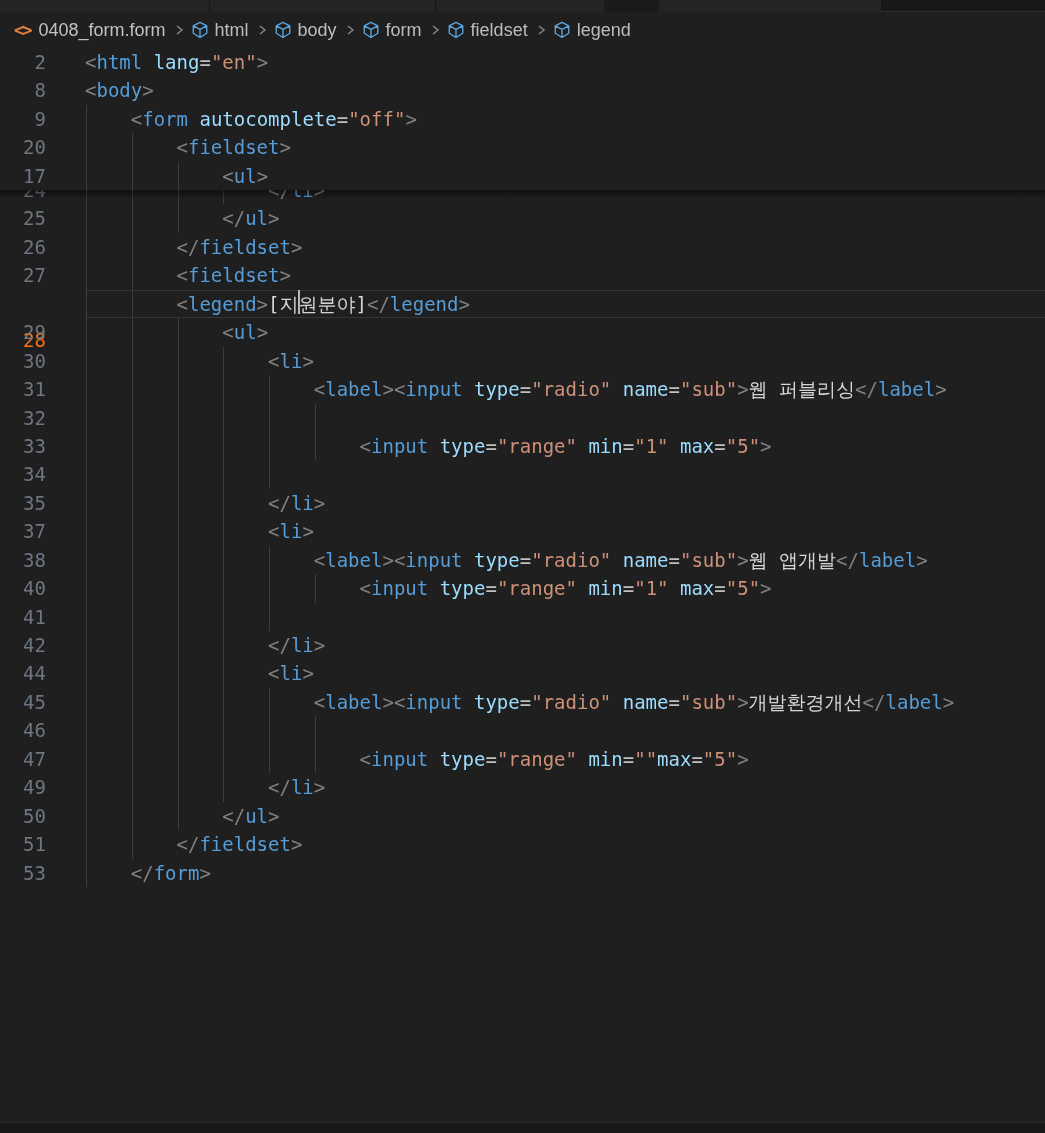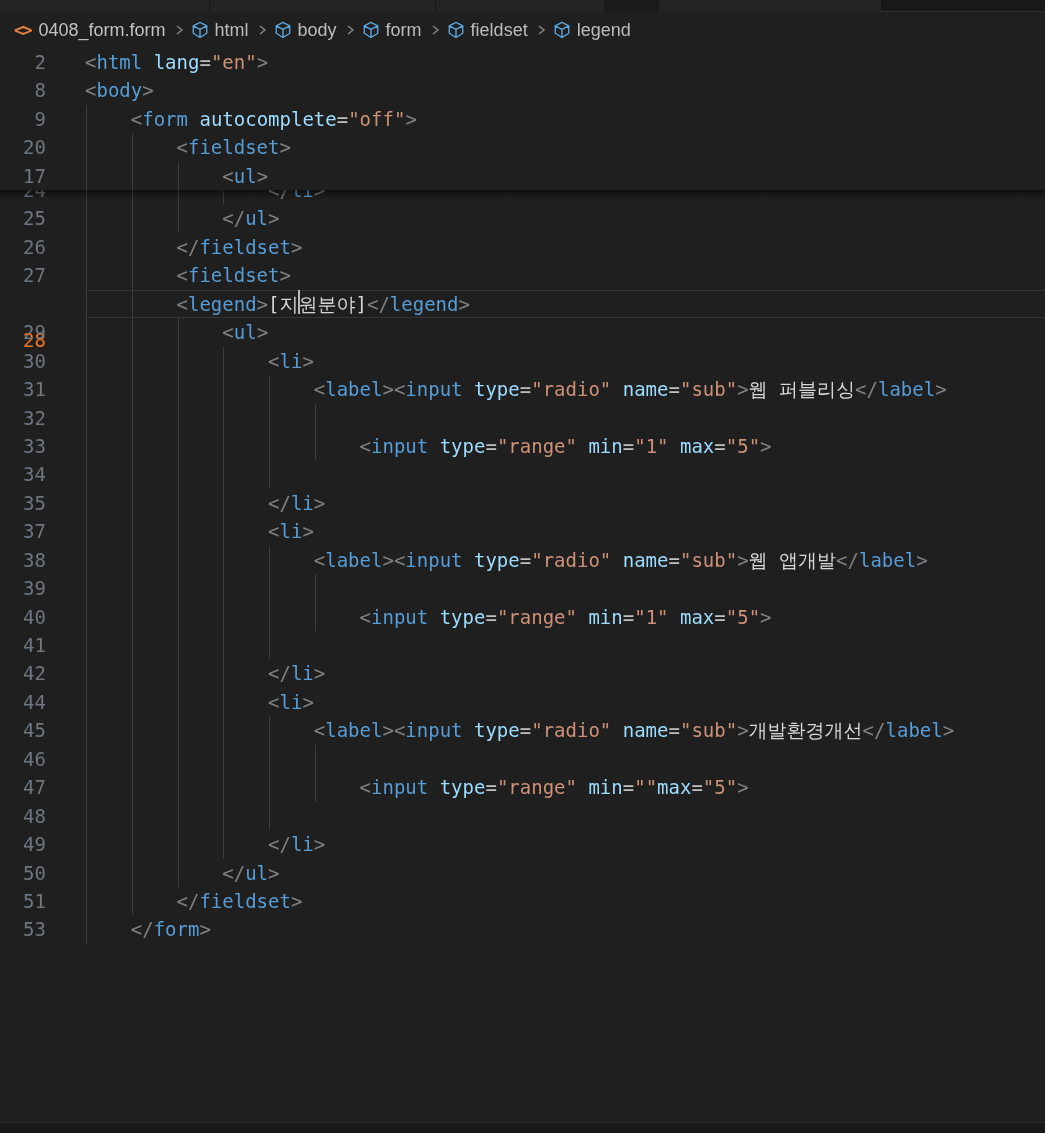--- a/index.html
+++ b/index.html
@@ -247,30 +247,20 @@
       <span class="num">38</span>
       <span class="code"><span class="t-sp">                    </span><span class="t-pb">&lt;</span><span class="t-tag">label</span><span class="t-pb">&gt;&lt;</span><span class="t-tag">input</span><span class="t-sp"> </span><span class="t-attr">type</span><span class="t-eq">=</span><span class="t-str">"radio"</span><span class="t-sp"> </span><span class="t-attr">name</span><span class="t-eq">=</span><span class="t-str">"sub"</span><span class="t-pb">&gt;</span><span class="t-txt">웹 앱개발</span><span class="t-pb">&lt;/</span><span class="t-tag">label</span><span class="t-pb">&gt;</span></span>
     </div>
     <div class="row">
       <span class="guide" style="left: 86px;"></span>
       <span class="guide" style="left: 131.75px;"></span>
       <span class="guide" style="left: 177.5px;"></span>
       <span class="guide" style="left: 223.25px;"></span>
       <span class="guide" style="left: 269px;"></span>
       <span class="guide" style="left: 314.75px;"></span>
-      <span class="num">39</span>
-      <span class="code"></span>
-    </div>
-    <div class="row">
-      <span class="guide" style="left: 86px;"></span>
-      <span class="guide" style="left: 131.75px;"></span>
-      <span class="guide" style="left: 177.5px;"></span>
-      <span class="guide" style="left: 223.25px;"></span>
-      <span class="guide" style="left: 269px;"></span>
-      <span class="guide" style="left: 314.75px;"></span>
       <span class="num">40</span>
       <span class="code"><span class="t-sp">                        </span><span class="t-pb">&lt;</span><span class="t-tag">input</span><span class="t-sp"> </span><span class="t-attr">type</span><span class="t-eq">=</span><span class="t-str">"range"</span><span class="t-sp"> </span><span class="t-attr">min</span><span class="t-eq">=</span><span class="t-str">"1"</span><span class="t-sp"> </span><span class="t-attr">max</span><span class="t-eq">=</span><span class="t-str">"5"</span><span class="t-pb">&gt;</span></span>
     </div>
     <div class="row">
       <span class="guide" style="left: 86px;"></span>
       <span class="guide" style="left: 131.75px;"></span>
       <span class="guide" style="left: 177.5px;"></span>
       <span class="guide" style="left: 223.25px;"></span>
       <span class="guide" style="left: 269px;"></span>
       <span class="num">41</span>
@@ -319,29 +309,20 @@
       <span class="guide" style="left: 269px;"></span>
       <span class="guide" style="left: 314.75px;"></span>
       <span class="num">47</span>
       <span class="code"><span class="t-sp">                        </span><span class="t-pb">&lt;</span><span class="t-tag">input</span><span class="t-sp"> </span><span class="t-attr">type</span><span class="t-eq">=</span><span class="t-str">"range"</span><span class="t-sp"> </span><span class="t-attr">min</span><span class="t-eq">=</span><span class="t-str">""</span><span class="t-attr">max</span><span class="t-eq">=</span><span class="t-str">"5"</span><span class="t-pb">&gt;</span></span>
     </div>
     <div class="row">
       <span class="guide" style="left: 86px;"></span>
       <span class="guide" style="left: 131.75px;"></span>
       <span class="guide" style="left: 177.5px;"></span>
       <span class="guide" style="left: 223.25px;"></span>
-      <span class="guide" style="left: 269px;"></span>
-      <span class="num">48</span>
-      <span class="code"></span>
-    </div>
-    <div class="row">
-      <span class="guide" style="left: 86px;"></span>
-      <span class="guide" style="left: 131.75px;"></span>
-      <span class="guide" style="left: 177.5px;"></span>
-      <span class="guide" style="left: 223.25px;"></span>
       <span class="num">49</span>
       <span class="code"><span class="t-sp">                </span><span class="t-pb">&lt;/</span><span class="t-tag">li</span><span class="t-pb">&gt;</span></span>
     </div>
     <div class="row">
       <span class="guide" style="left: 86px;"></span>
       <span class="guide" style="left: 131.75px;"></span>
       <span class="guide" style="left: 177.5px;"></span>
       <span class="num">50</span>
       <span class="code"><span class="t-sp">            </span><span class="t-pb">&lt;/</span><span class="t-tag">ul</span><span class="t-pb">&gt;</span></span>
     </div>

